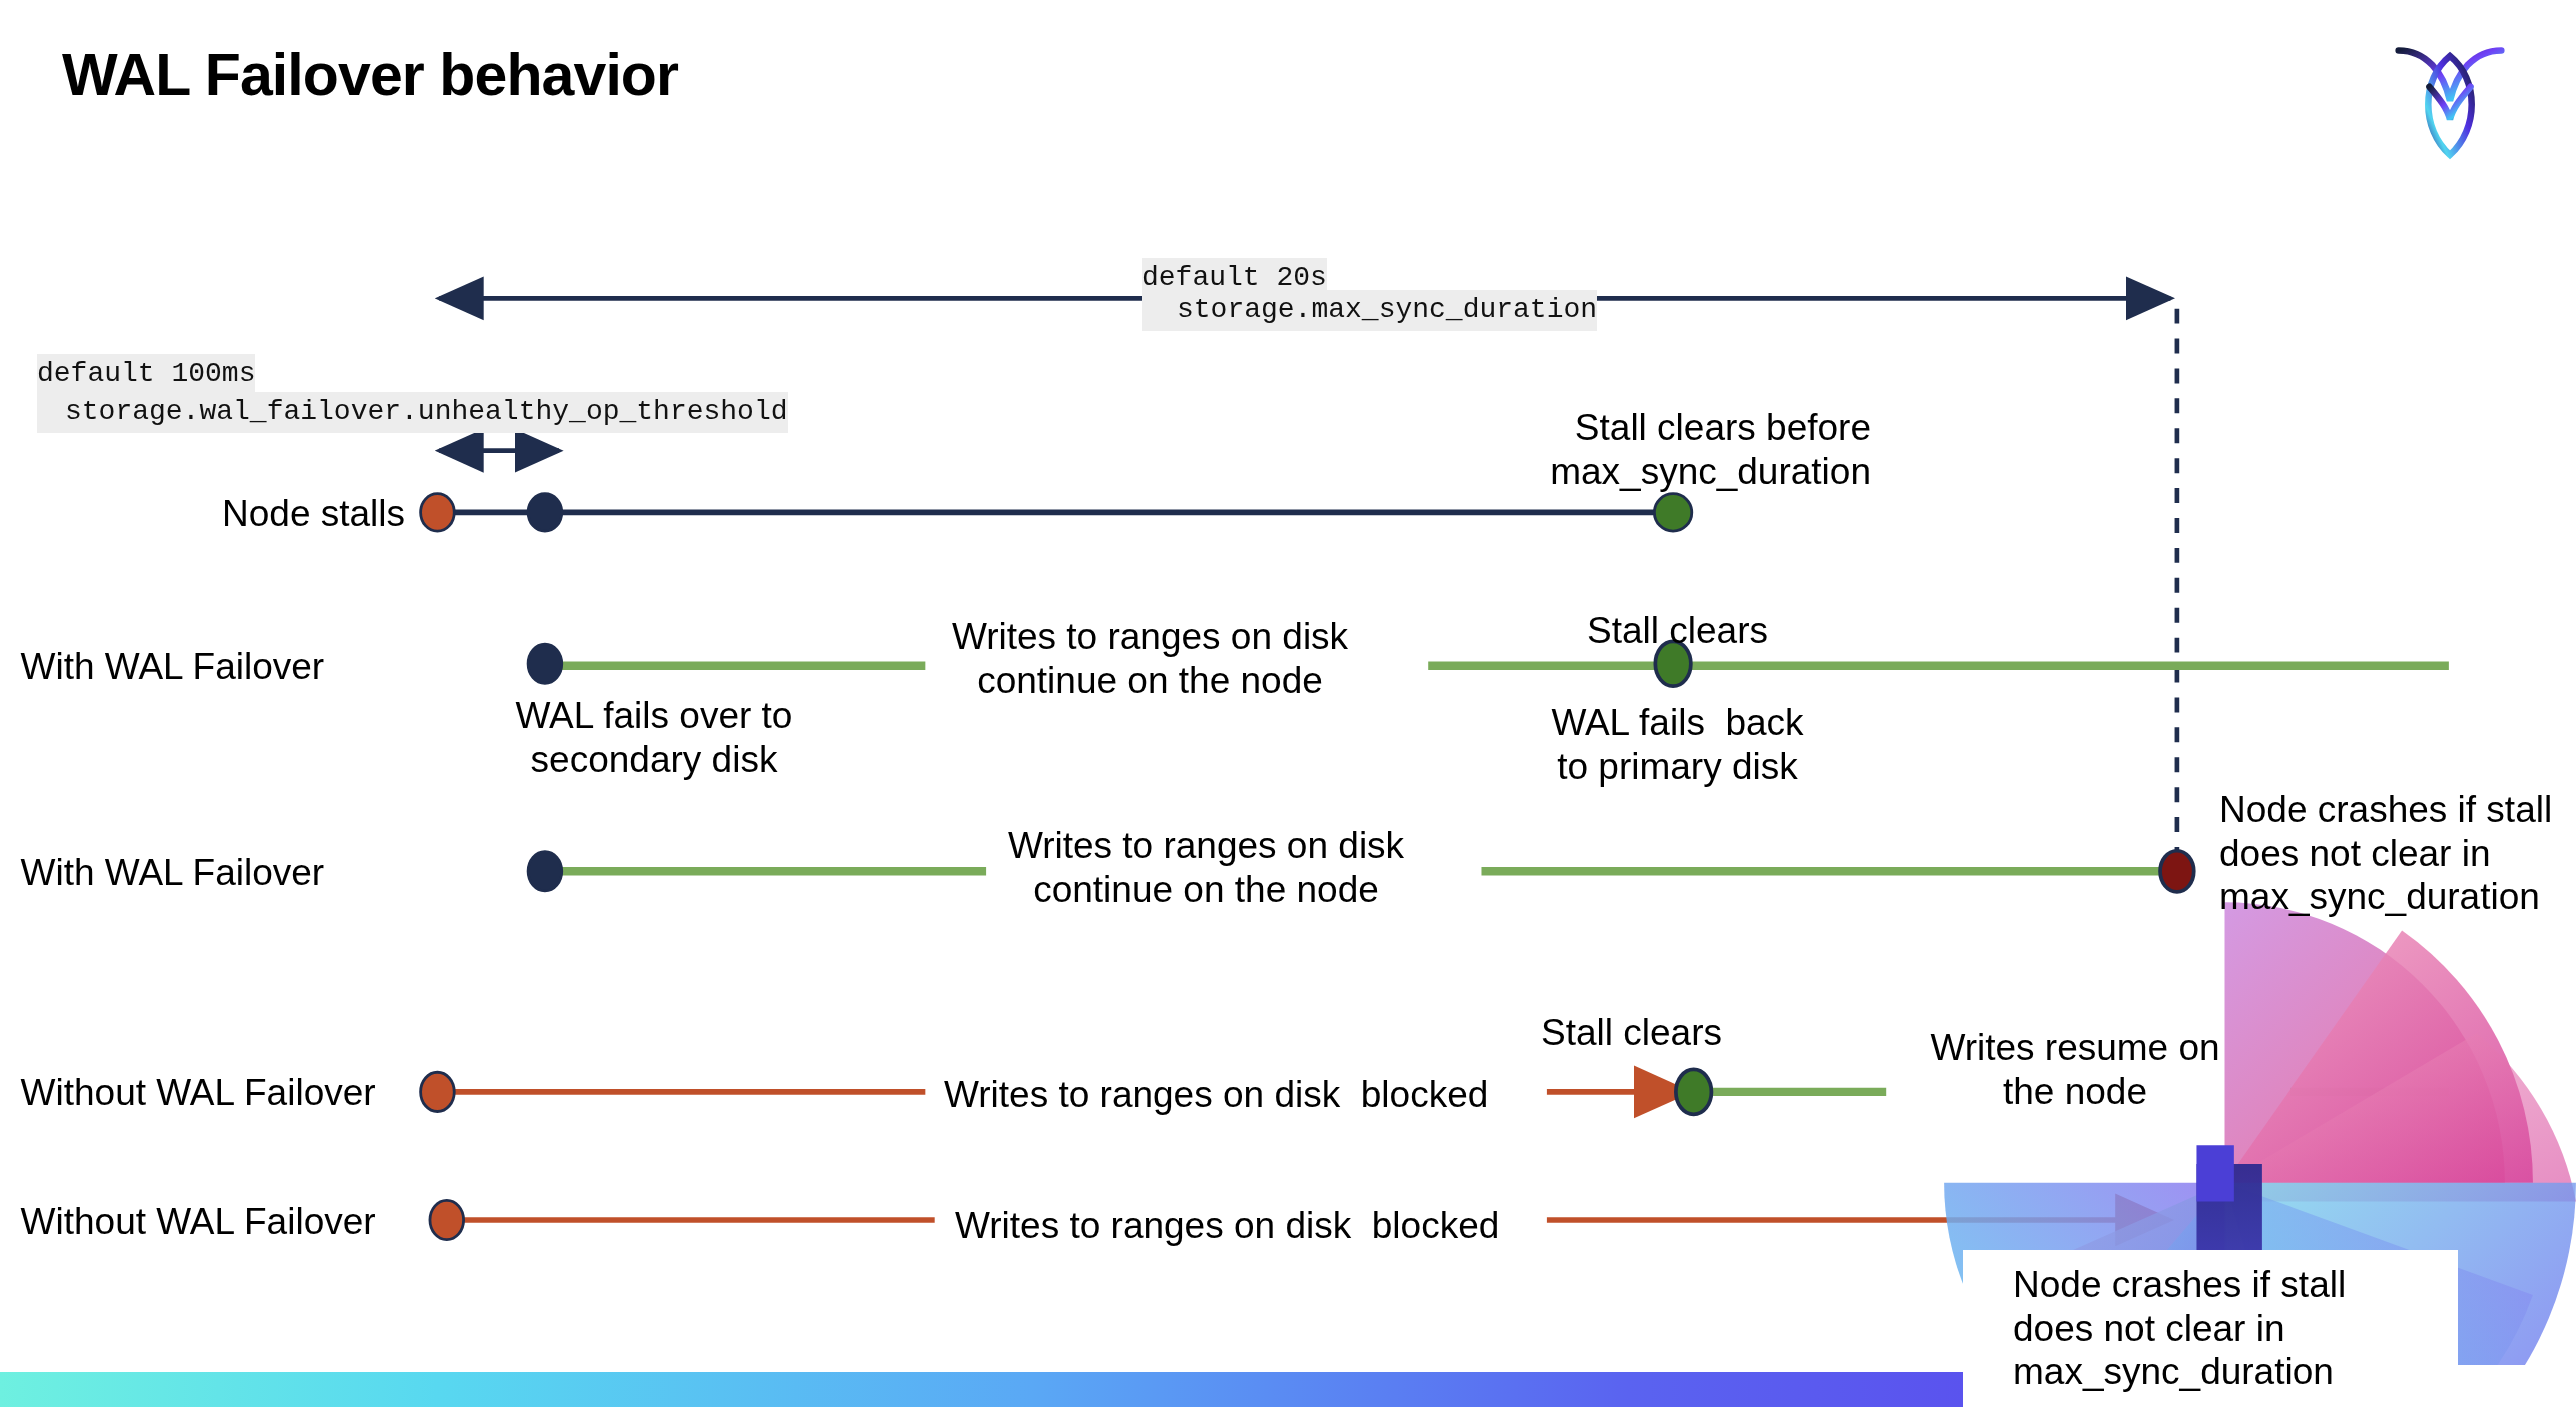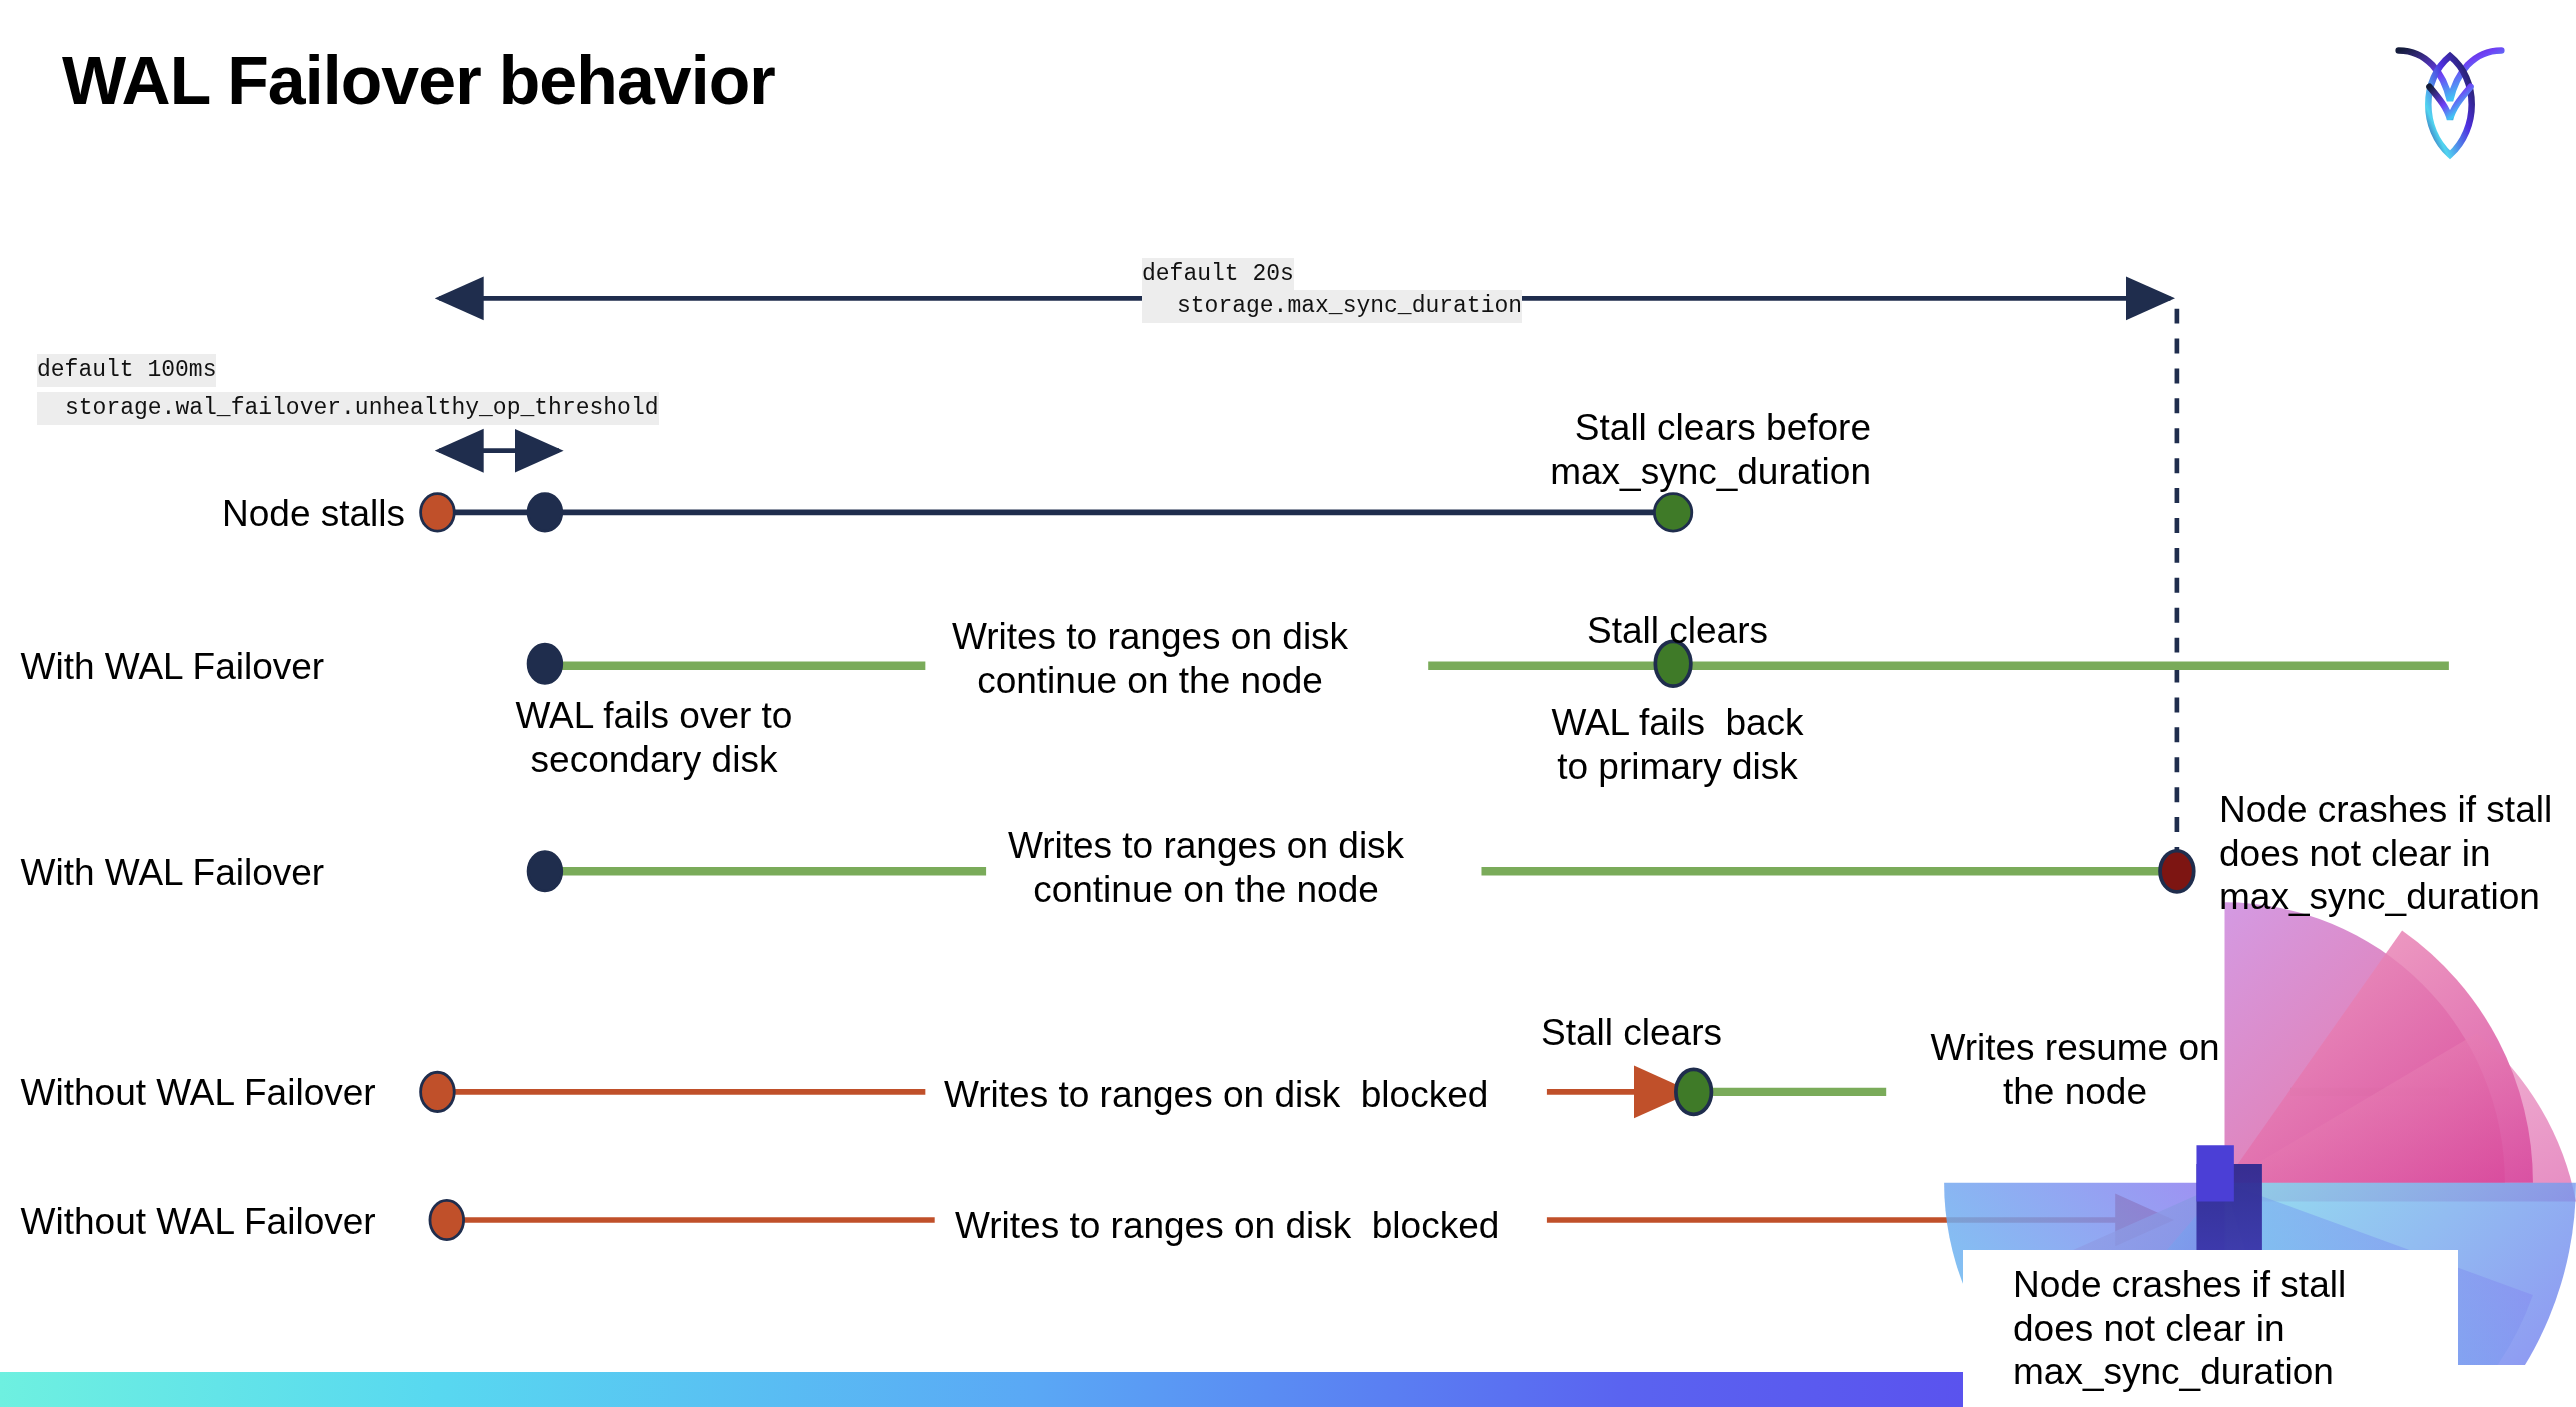--- a/index.html
+++ b/index.html
@@ -5,35 +5,35 @@
   html,body{margin:0;padding:0;}
   body{
     width:2576px;height:1408px;overflow:hidden;background:#ffffff;
     font-family:"Liberation Sans", sans-serif;position:relative;
   }
   #stage{position:absolute;left:0;top:0;width:2576px;height:1408px;}
 
   
   .title{
     position:absolute;left:62px;top:45px;
-    font-size:68px;font-weight:bold;color:#000000;
+    font-size:59px;font-weight:bold;color:#000000;
     letter-spacing:-0.9px;line-height:1.05;white-space:nowrap;
   }
 
   
   .logo{position:absolute;left:2389px;top:28px;width:122px;height:140px;}
 
   
   .diagram{position:absolute;left:0;top:0;width:2576px;height:1408px;}
 
   
   .lbl{position:absolute;color:#000000;line-height:1.18;white-space:pre;}
   .mono{
     font-family:"Liberation Mono", monospace;
-    font-size:23px;background:#ededed;color:#111111;
+    font-size:28px;background:#ededed;color:#111111;
     line-height:1.45;white-space:pre;position:absolute;
   }
   .rowlabel{font-size:37px;}
   .note{font-size:37px;}
   .center{text-align:center;}
 
   
   .art{position:absolute;left:1916px;top:893px;width:660px;height:472px;overflow:hidden;}
   .callout{
     position:absolute;left:1963px;top:1250px;width:495px;height:158px;

